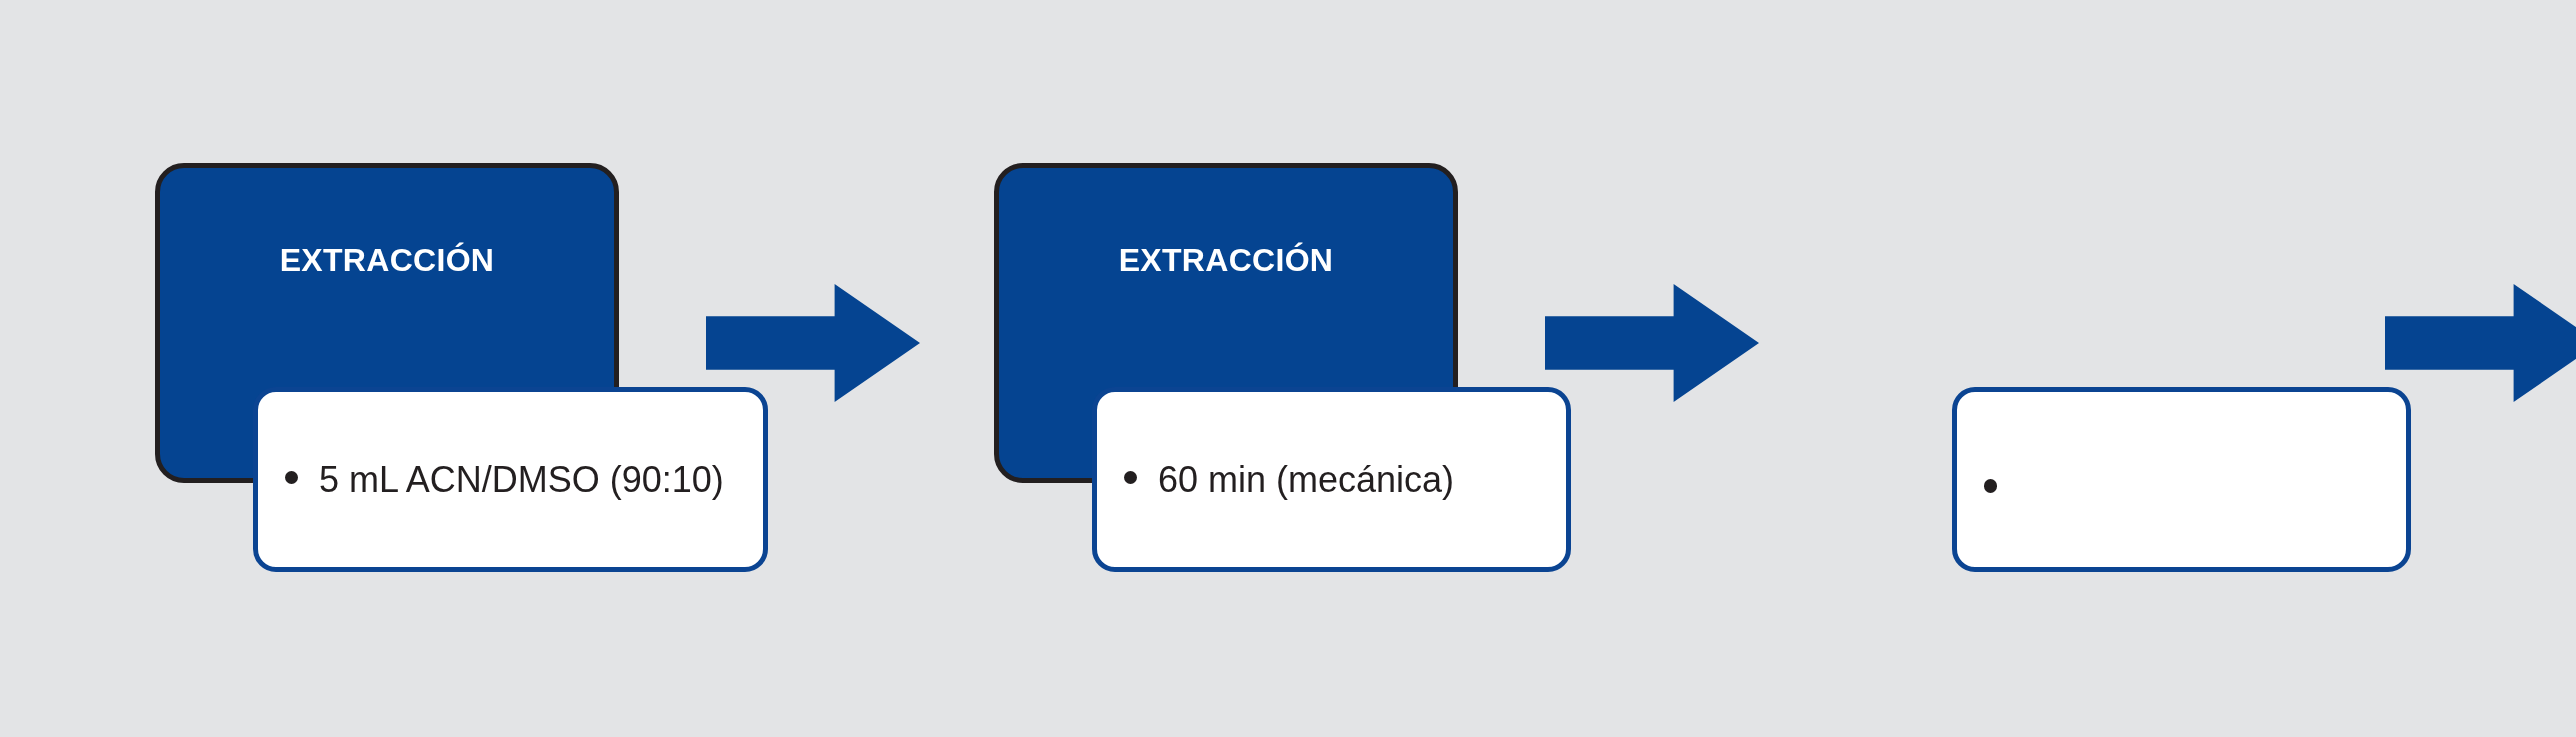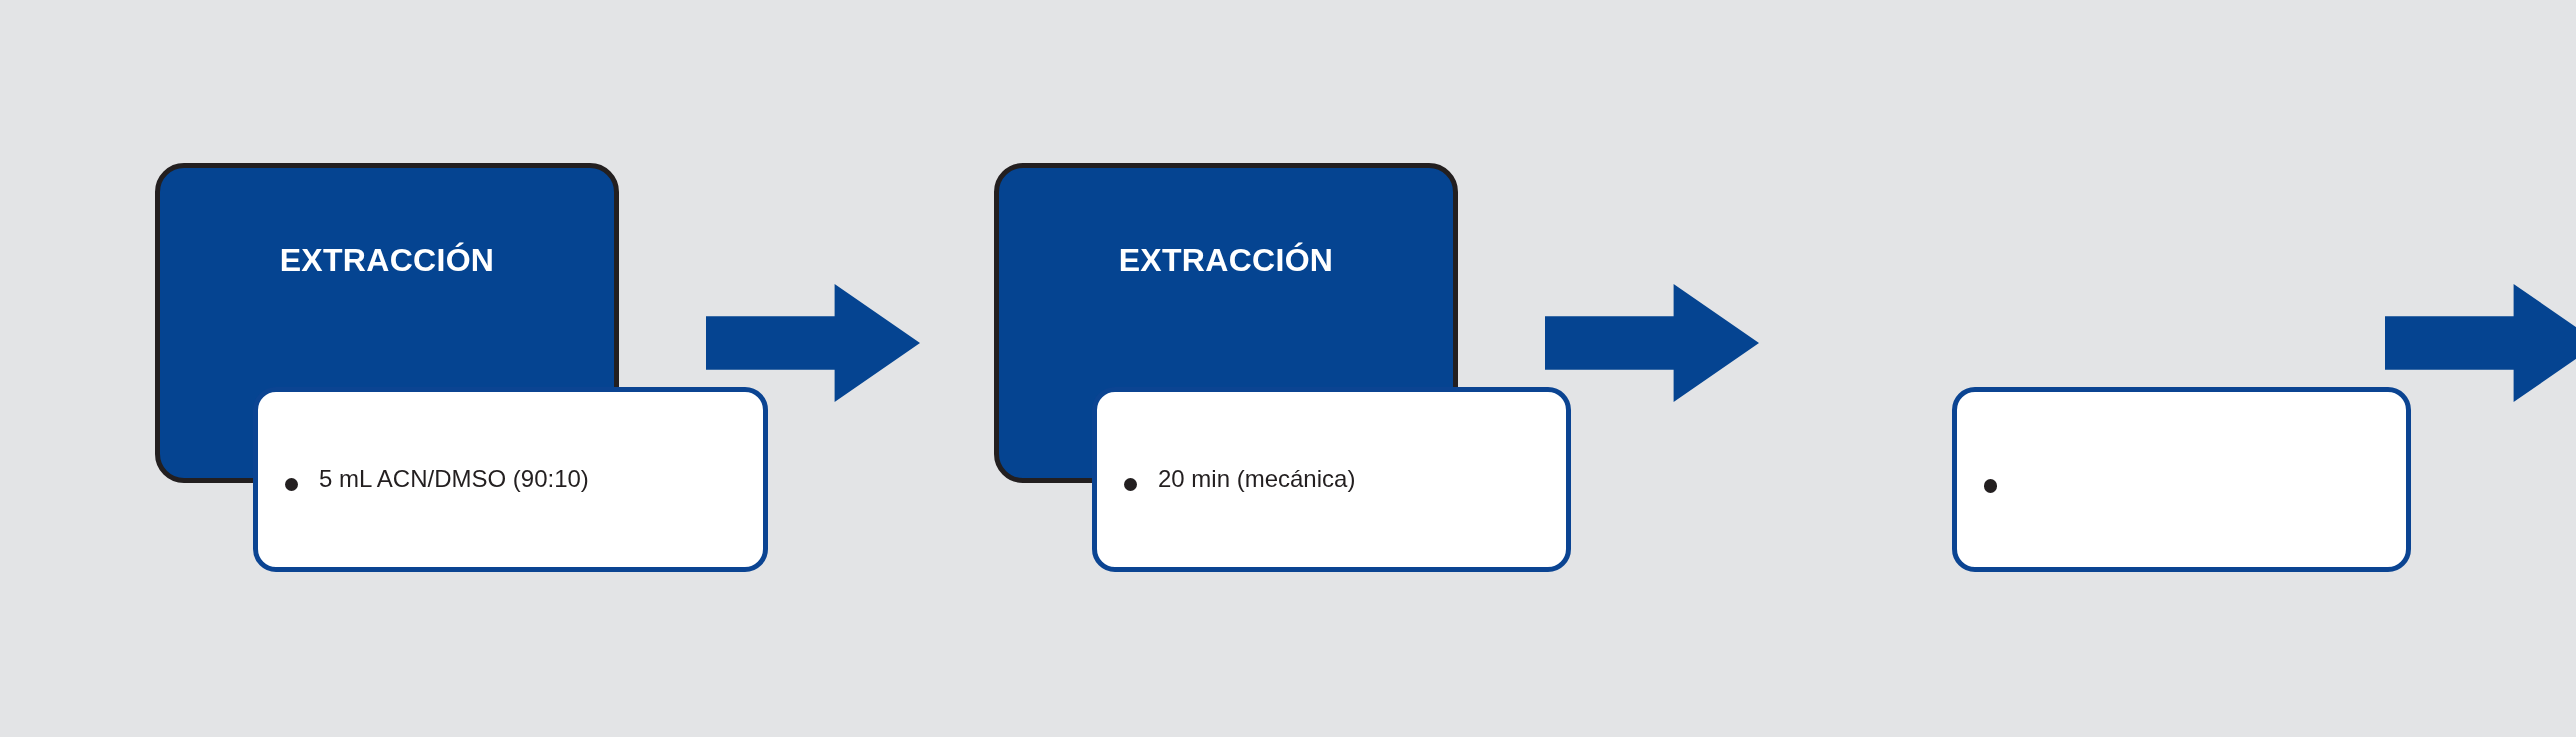--- a/index.html
+++ b/index.html
@@ -92,21 +92,21 @@
     border-radius: 50%;
     background: #231f20;
     margin-top: 13px;
     margin-right: 20.6px;
   }
 
   .bullet-text {
     flex: 1 1 auto;
     color: #231f20;
     font-family: "Liberation Sans", sans-serif;
-    font-size: 24px;
+    font-size: 36px;
     line-height: 1.2;
     font-weight: normal;
   }
 
   .bullet-text sup {
     font-size: 0.55em;
     vertical-align: super;
     line-height: 0;
   }
 
@@ -160,21 +160,21 @@
   </div>
 
   <div class="stage stage-2">
     <div class="stage-block">
       <div class="stage-title">EXTRACCIÓN</div>
     </div>
     <div class="stage-card">
       <div class="bullet-row">
         <span class="bullet-dot"></span>
         <span class="bullet-text">
-          <span>20 min (mecánica)</span>
+          <span>60 min (mecánica)</span>
         </span>
       </div>
     </div>
     <div class="flow-arrow">
       <svg viewBox="0 0 416 230" preserveAspectRatio="none" aria-hidden="true">
         <polygon points="0,63 250,63 250,0 416,115 250,230 250,167 0,167" fill="#054491"></polygon>
       </svg>
     </div>
   </div>
 

